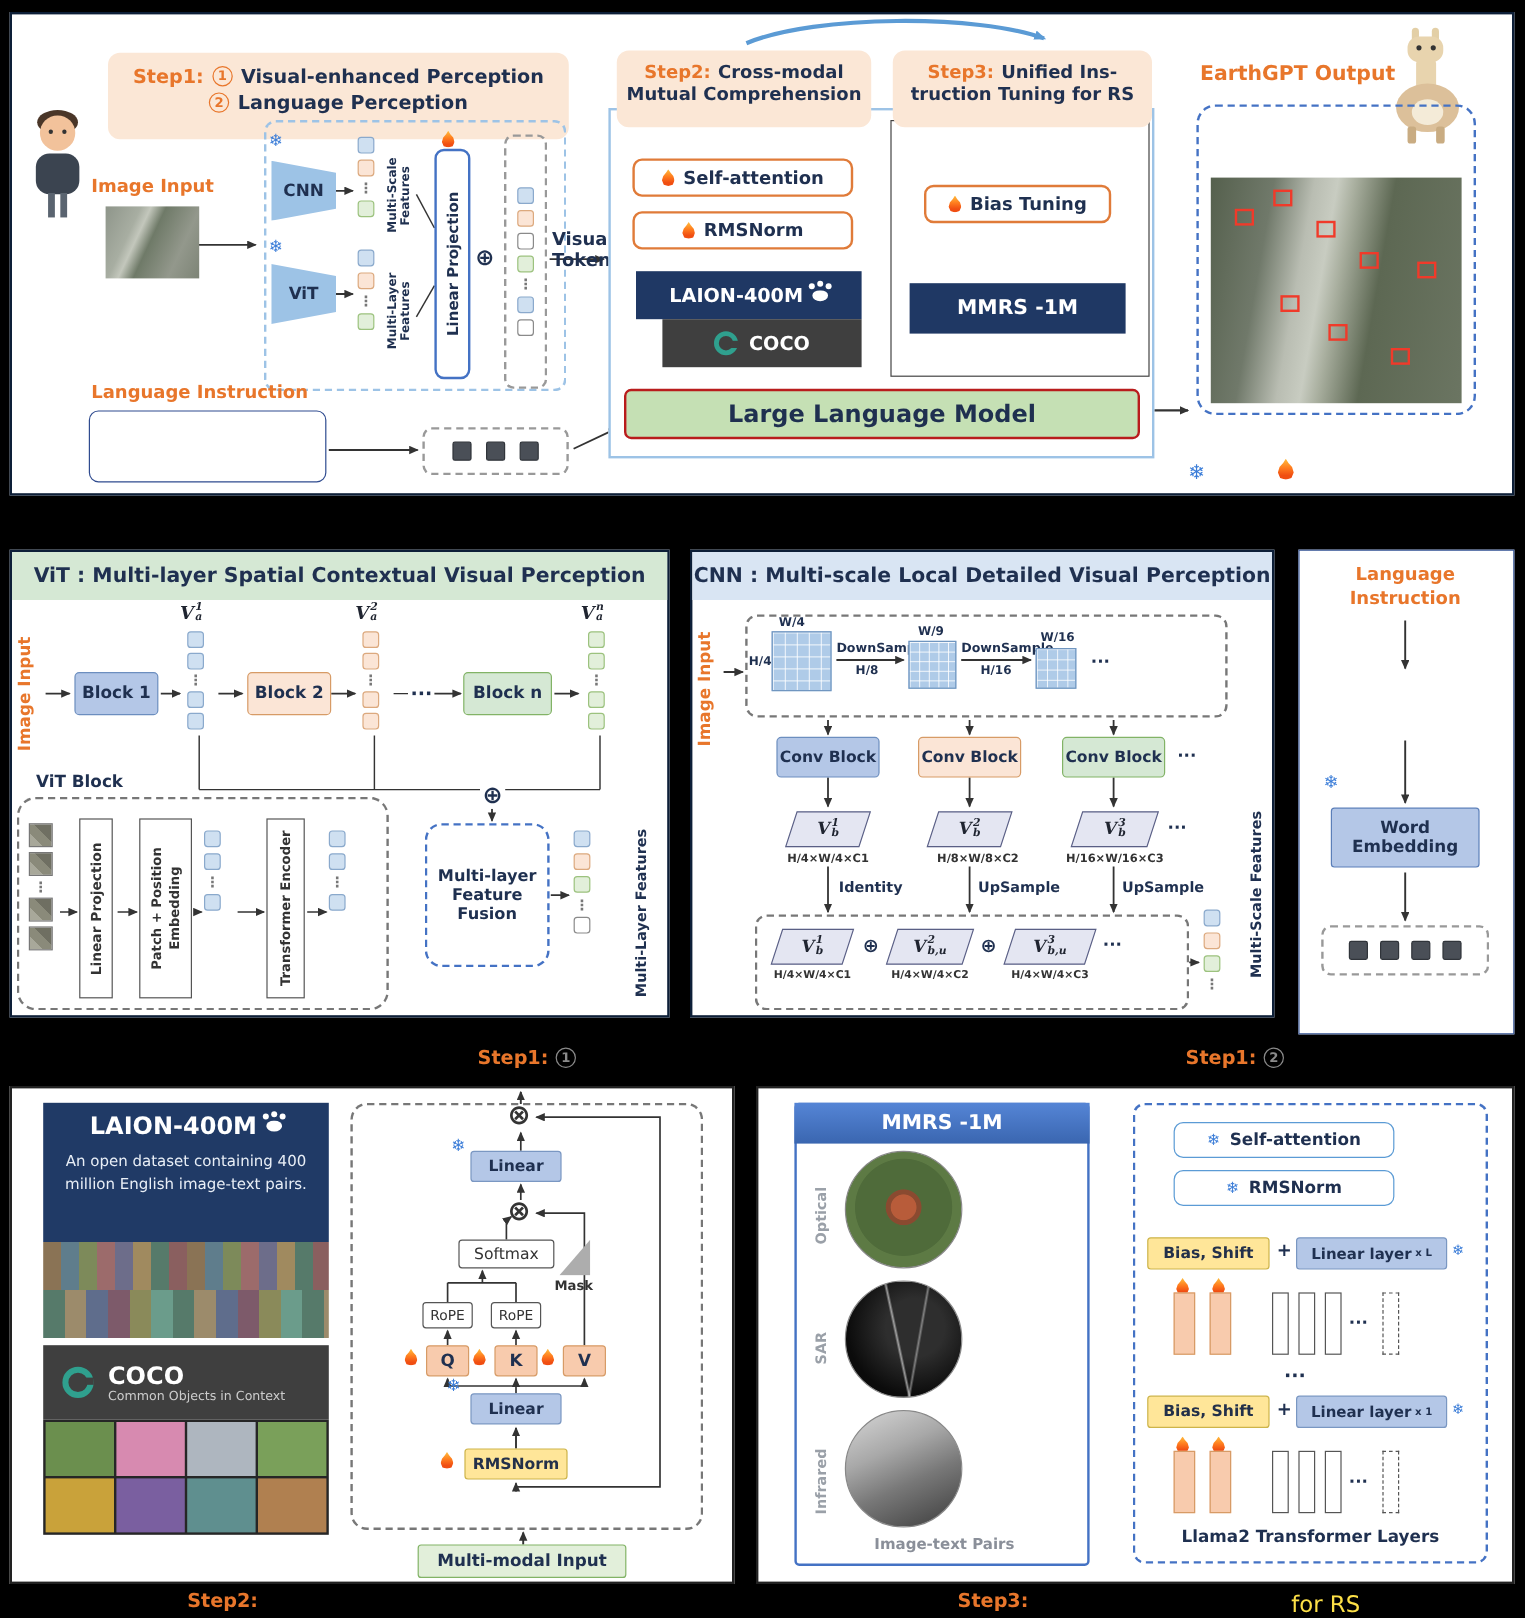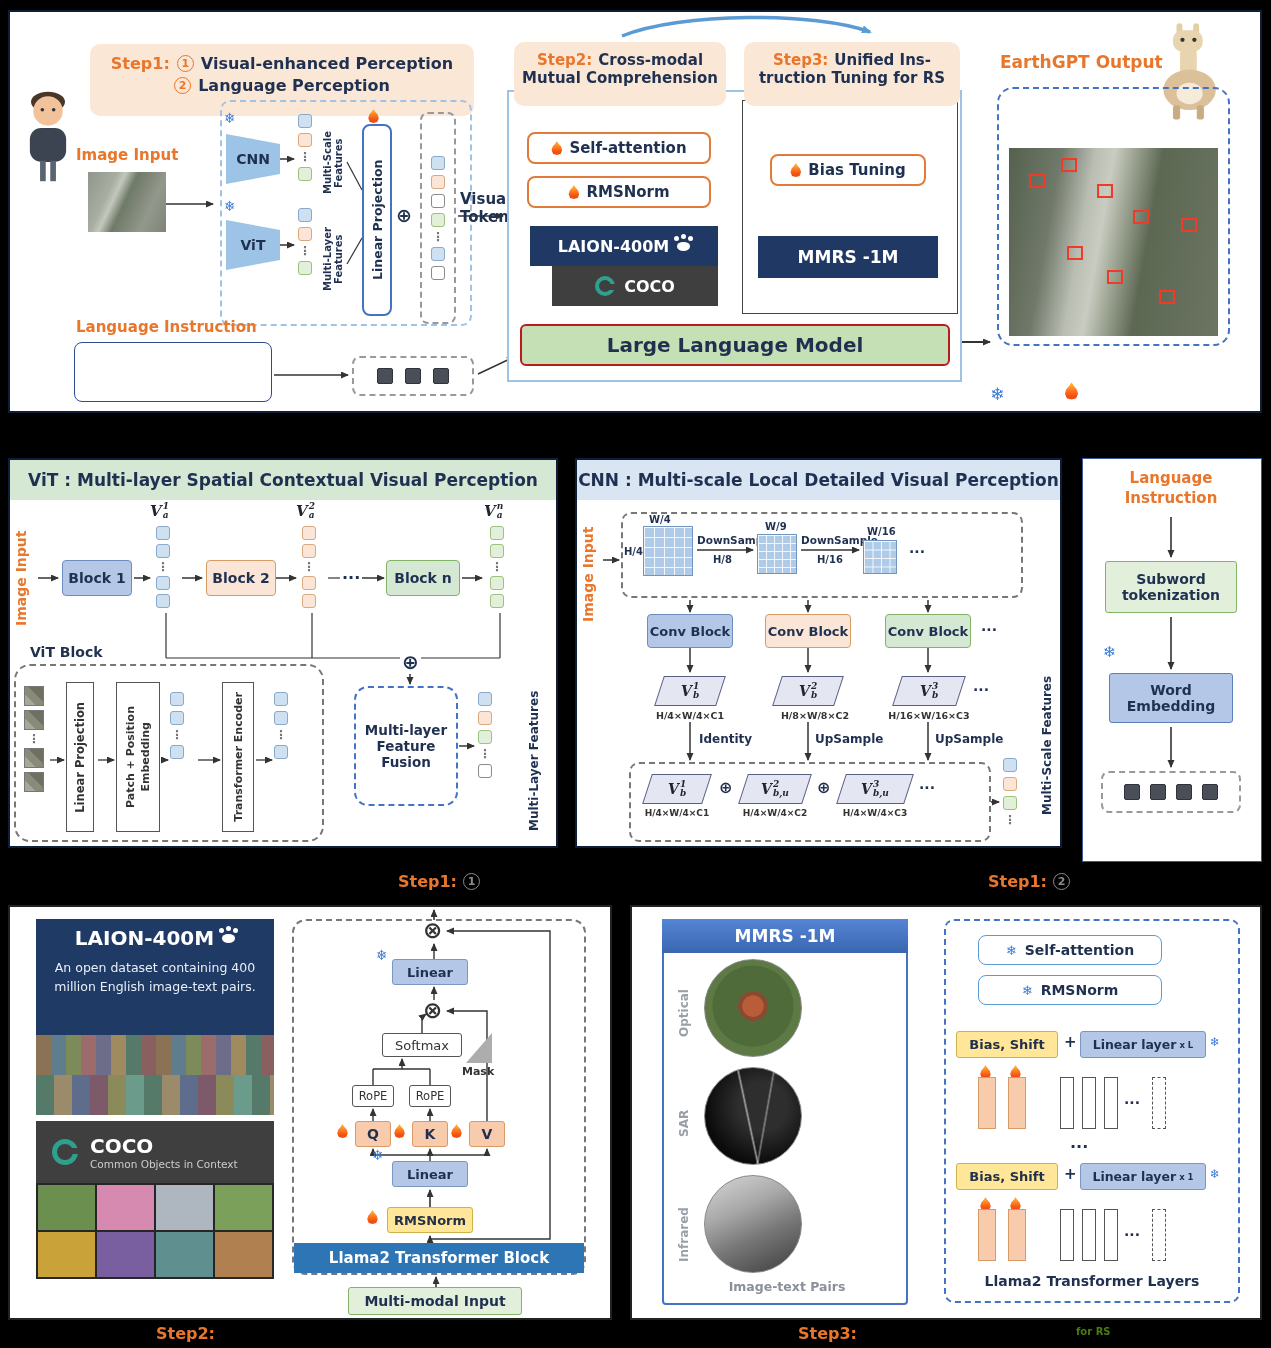--- a/index.html
+++ b/index.html
@@ -514,21 +514,20 @@
           <marker id="mL" markerWidth="9" markerHeight="8" refX="7" refY="3.5" orient="auto" markerUnits="userSpaceOnUse">
             <path d="M0,0L8,3.5L0,7z" fill="#333"></path>
           </marker>
         </defs>
     <line x1="88" y1="58" x2="88" y2="98" stroke="#333" stroke-width="1.6" marker-end="url(#mL)"></line>
     <line x1="88" y1="158" x2="88" y2="210" stroke="#333" stroke-width="1.6" marker-end="url(#mL)"></line>
     <line x1="88" y1="268" x2="88" y2="308" stroke="#333" stroke-width="1.6" marker-end="url(#mL)"></line>
   </svg>
   <div class="abs orange" style="left:0;top:10px;width:176px;text-align:center;font-size:15px">Language</div>
   <div class="abs orange" style="left:0;top:30px;width:176px;text-align:center;font-size:15px">Instruction</div>
-  <div class="abs flex navy" style="left:22px;top:102px;width:132px;height:52px;background:#E2EFDA;border:1.5px solid #82B366;border-radius:3px;font-size:14px;text-align:center;padding:2px">Subword tokenization</div>
   <span class="abs snow" style="left:20px;top:184px;font-size:15px">❄</span>
   <div class="abs flex navy" style="left:26px;top:214px;width:124px;height:50px;background:#B4C7E7;border:1.5px solid #5B7FB9;border-radius:3px;font-size:14px;text-align:center;padding:2px">Word Embedding</div>
   <div class="abs flex" style="left:18px;top:312px;width:140px;height:42px;border:2px dashed #999;border-radius:8px;gap:10px">
     <span class="sq d"></span>
     <span class="sq d"></span>
     <span class="sq d"></span>
     <span class="sq d"></span>
   </div>
 </div>
 
@@ -583,21 +582,20 @@
         <span></span>
     <span></span>
         <span></span>
     <span></span>
         <span></span>
     <span></span>
         <span></span>
   </div>
 
   <div class="dash" style="left:282px;top:12px;width:294px;height:356px;border-radius:14px"></div>
-  <div class="abs flex" style="left:284px;top:336px;width:290px;height:30px;background:#2E75B6;color:#fff;font-weight:bold;font-size:15px">Llama2 Transformer Block</div>
   <div class="abs flex navy" style="left:338px;top:380px;width:174px;height:28px;background:#E2EFDA;border:1.5px solid #82B366;border-radius:3px;font-size:14px">Multi-modal Input</div>
 
   <span class="abs flame" style="left:357px;top:303px"></span>
   <div class="ybox" style="left:377px;top:300px;width:86px;height:26px;font-size:13px">RMSNorm</div>
   <span class="abs snow" style="left:362px;top:240px;font-size:14px">❄</span>
   <div class="blbox" style="left:382px;top:254px;width:76px;height:26px;font-size:13px">Linear</div>
   <span class="abs flame" style="left:327px;top:217px"></span>
   <div class="qkv" style="left:345px;top:214px;width:36px;height:26px">Q</div>
   <span class="abs flame" style="left:384px;top:217px"></span>
   <div class="qkv" style="left:402px;top:214px;width:36px;height:26px">K</div>
@@ -668,15 +666,15 @@
   <span class="pbar" style="left:376px;top:302px"></span>
   <span class="wbar" style="left:428px;top:302px"></span>
   <span class="wbar" style="left:450px;top:302px"></span>
   <span class="wbar" style="left:472px;top:302px"></span>
   <span class="abs navy" style="left:492px;top:320px;font-size:14px">···</span>
   <span class="dbar" style="left:520px;top:302px"></span>
 
   <div class="abs navy" style="left:318px;top:366px;width:284px;text-align:center;font-size:14px">Llama2 Transformer Layers</div>
 </div>
 <span class="abs orange" style="left:798px;top:1324px;font-size:16px">Step3:</span>
-<span class="abs" style="left:1076px;top:1326px;font-size:10px;font-weight:bold;color:#4d7c0f">for RS</span>
+<span class="abs" style="left:1076px;top:1326px;font-size:19px;font-weight:normal;color:#fde047">for RS</span>
 
 </div>
 
 </body></html>

